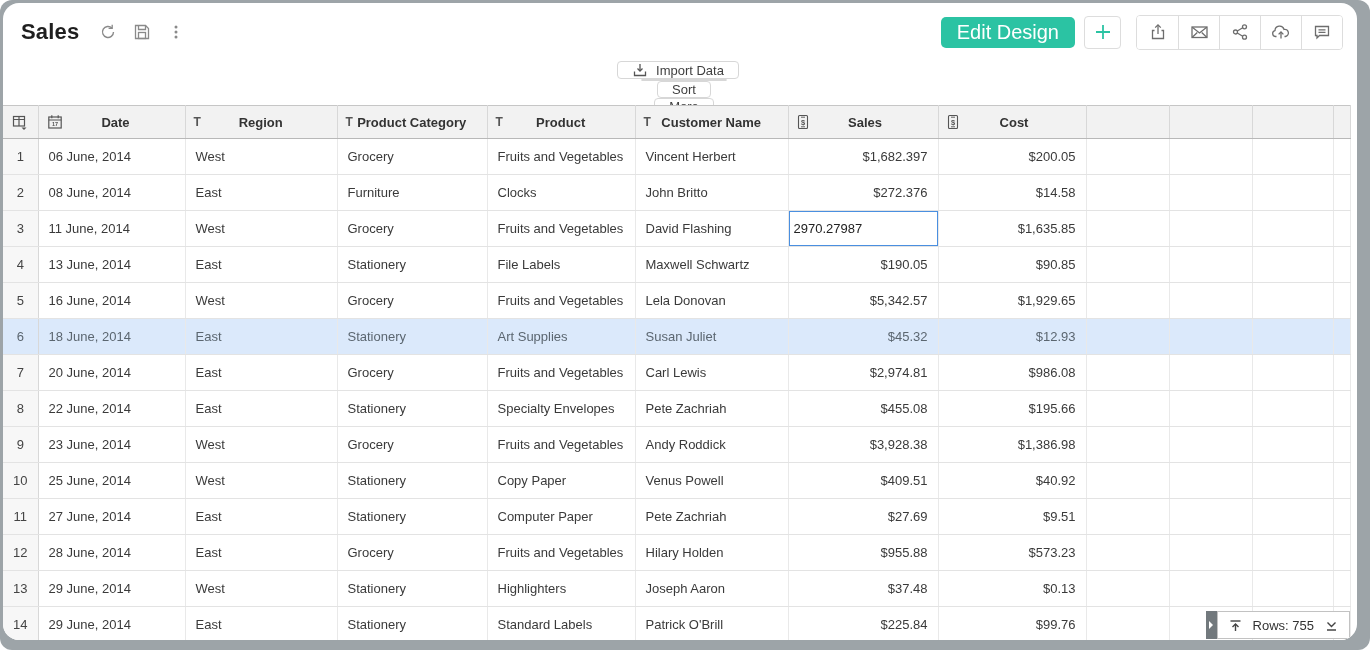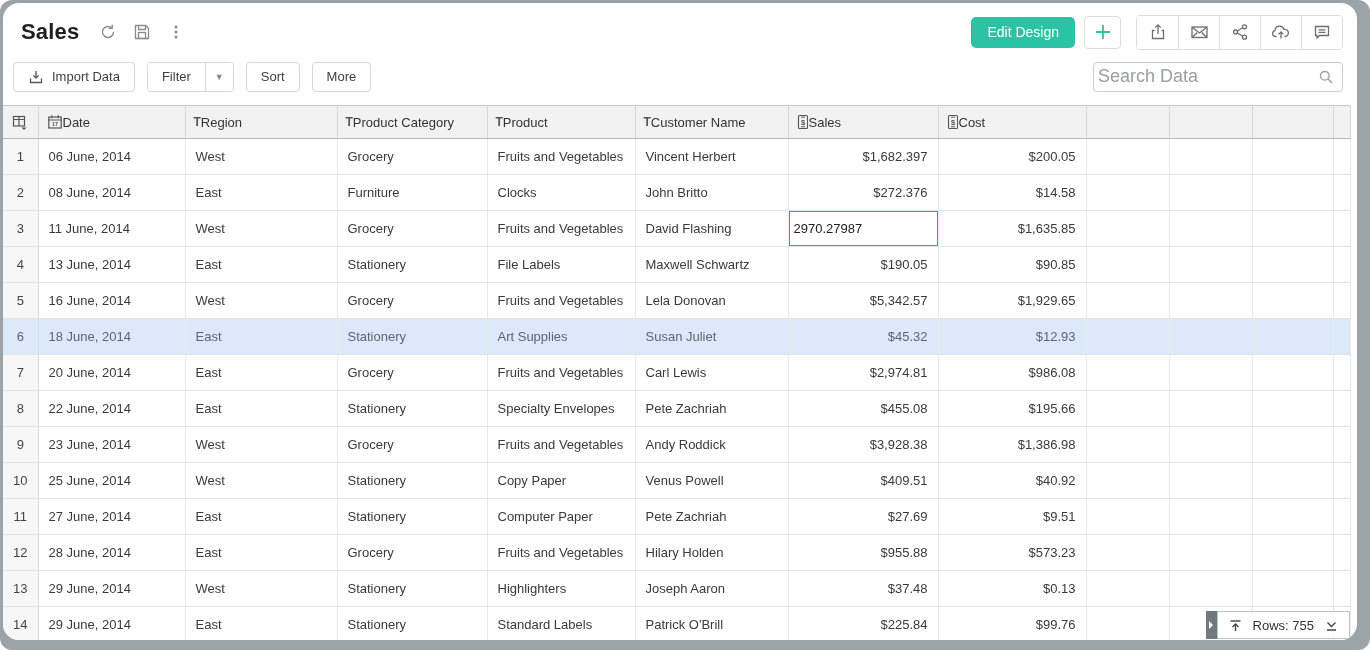--- a/index.html
+++ b/index.html
@@ -6,46 +6,46 @@
   html,body { margin:0; padding:0; background:#fff; font-family:"Liberation Sans", sans-serif; }
   .frame { position:relative; width:1370px; height:650px; background:#9da4a8; border-radius:12px; overflow:hidden; }
   .window { position:absolute; top:3px; left:3px; right:13px; bottom:10px; background:#fff; border-radius:16px; overflow:hidden; }
 
   
   .titlebar { height:58px; display:flex; align-items:center; padding:0 14px 0 18px; }
   .app-title { font-size:22px; font-weight:bold; color:#1f1f1f; letter-spacing:.2px; }
   .title-icons { display:flex; align-items:center; gap:14px; margin-left:18px; }
   .tool-icon { width:20px; height:20px; display:flex; align-items:center; justify-content:center; cursor:pointer; }
   .spacer { flex:1; }
-  .btn-edit-design { background:#2bc3a3; color:#fff; font-size:14px; border:none; border-radius:5px; height:31px; padding:0 16px; display:flex; align-items:center; cursor:pointer; font-family:"Liberation Sans", sans-serif; }
+  .btn-edit-design { background:#2bc3a3; color:#fff; font-size:20px; border:none; border-radius:5px; height:31px; padding:0 16px; display:flex; align-items:center; cursor:pointer; font-family:"Liberation Sans", sans-serif; }
   .btn-plus { width:37px; height:33px; border:1px solid #ddd; border-radius:4px; background:#fff; margin-left:9px; display:flex; align-items:center; justify-content:center; cursor:pointer; }
   .icon-group { display:flex; margin-left:15px; border:1px solid #ddd; border-radius:4px; overflow:hidden; }
   .ibtn { width:41px; height:33px; background:#fff; display:flex; align-items:center; justify-content:center; border-left:1px solid #ddd; cursor:pointer; }
   .ibtn:first-child { border-left:none; }
 
   
-  .toolbar { height:31px; display:flex; align-items:center; padding:0 14px 0 10px; margin-bottom:13px; }
+  .toolbar { height:31px; display:flex; align-items:center; padding:0 14px 0 10px; margin-bottom:13px;flex-direction:column; }
   .tbtn { height:30px; border:1px solid #d7d7d7; border-radius:4px; background:#fff; font-size:13px; color:#3f3f3f; padding:0 14px; display:flex; align-items:center; gap:8px; cursor:pointer; font-family:"Liberation Sans", sans-serif; }
   .grp { display:flex; border:1px solid #d7d7d7; border-radius:4px; overflow:hidden; height:30px; background:#fff; }
   .grp .seg { border:none; border-radius:0; height:28px; }
   .grp .seg + .seg { border-left:1px solid #d7d7d7; }
   .ml { margin-left:12px; }
   .caret { font-size:9px; color:#888; }
   .search-wrap { position:relative; margin-left:auto; }
   .search-input { width:250px; height:30px; border:1px solid #ccc; border-radius:4px; padding:0 32px 0 4px; font-size:18px; color:#14532d; font-family:"Liberation Sans", sans-serif; outline:none; }
   .search-input::placeholder { color:#97a0a6; }
   .search-icon { position:absolute; right:9px; top:7px; }
 
   
   .grid-area { position:relative; }
   table.grid { border-collapse:collapse; table-layout:fixed; width:1347px; }
   .grid th { height:33px; background:#f2f2f2; border:1px solid #d8d8d8; border-top:1px solid #c6c6c6; border-bottom:1px solid #b8b8b8; padding:0; font-size:13px; color:#333; }
   .grid th:first-child { border-left:none; }
   .th-inner { display:flex; align-items:center; padding:0 8px; }
-  .th-label { flex:1; text-align:left; font-weight:normal; padding-right:8px; }
+  .th-label { flex:1; text-align:center; font-weight:bold; padding-right:8px; }
   .t-glyph { font-size:12px; font-weight:bold; color:#555; }
   .grid td { height:36px; border-right:1px solid #e9e9e9; border-bottom:1px solid #e3e3e3; padding:0 10px; font-size:13px; color:#3a3a3a; background:#fff; overflow:hidden; white-space:nowrap; }
   .grid td.rownum { background:#f7f7f7; text-align:center; color:#444; border-right:1px solid #d8d8d8; padding:0 2px; }
   .grid td.num { text-align:right; }
   .grid tr.sel td { background:#dbe9fb; color:#5b6670; }
   .grid td.editing { position:relative; padding:0; }
   .cell-editor { position:absolute; top:-1px; left:-1px; right:-1px; bottom:-1px; border:2px solid #4a8fe0; background:#fff; display:flex; align-items:center; padding-left:4px; font-size:13px; color:#222; z-index:2; }
 
   
   .rows-panel { position:absolute; right:7px; bottom:1px; display:flex; align-items:stretch; z-index:5; }

